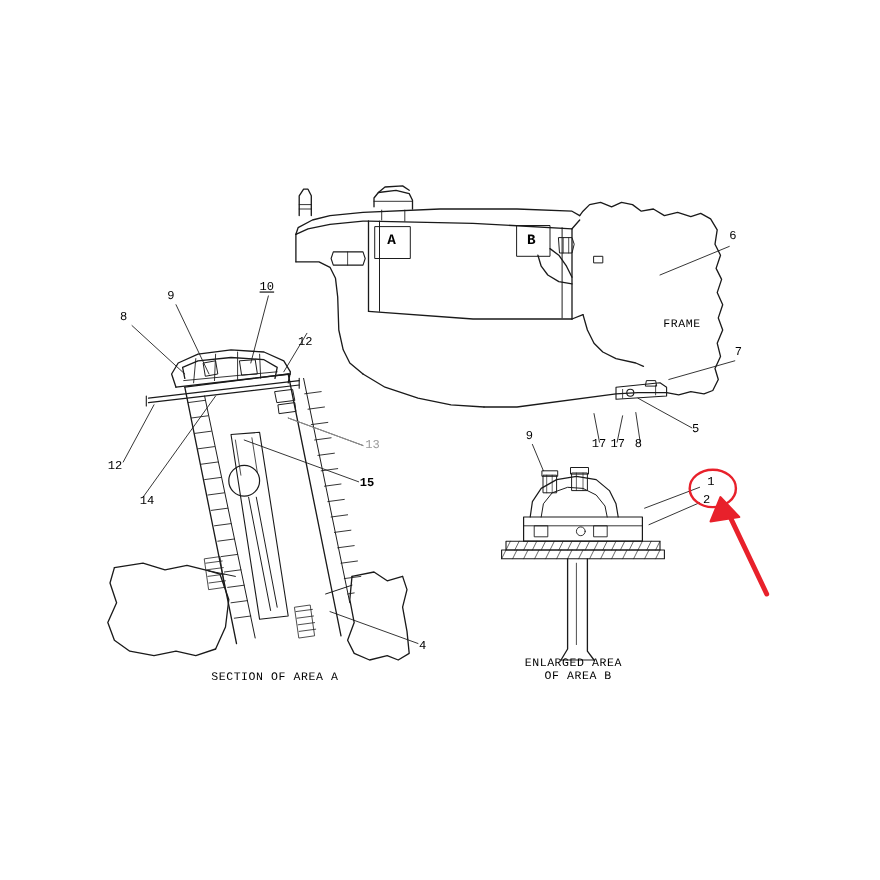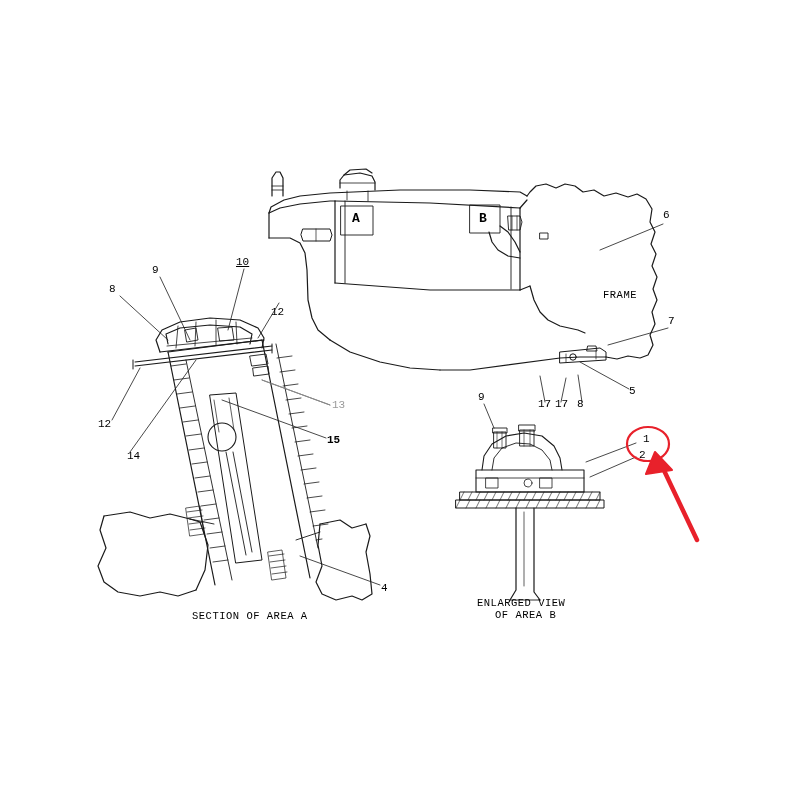--- a/index.html
+++ b/index.html
@@ -316,16 +316,16 @@
   <div class="lbl" style="left:109px; top:283px;">8</div>
   <div class="lbl" style="left:271px; top:306px;">12</div>
   <div class="lbl faint" style="left:332px; top:399px;">13</div>
   <div class="lbl" style="left:115px; top:450px;margin-left:12px;">14</div>
   <div class="lbl" style="left:327px; top:434px;font-weight:bold;">15</div>
   <div class="lbl" style="left:98px; top:418px;">12</div>
   <div class="lbl" style="left:538px; top:398px;">17</div>
   <div class="lbl" style="left:555px; top:398px;">17</div>
 
   <div class="lbl caption" style="left:192px; top:611px;">SECTION OF AREA A</div>
-  <div class="lbl caption" style="left:477px; top:598px;">ENLARGED VIEW</div>
+  <div class="lbl caption" style="left:477px; top:598px;">ENLARGED AREA</div>
   <div class="lbl caption" style="left:495px; top:610px;">OF AREA B</div>
 
 </div>
 
 </body></html>

